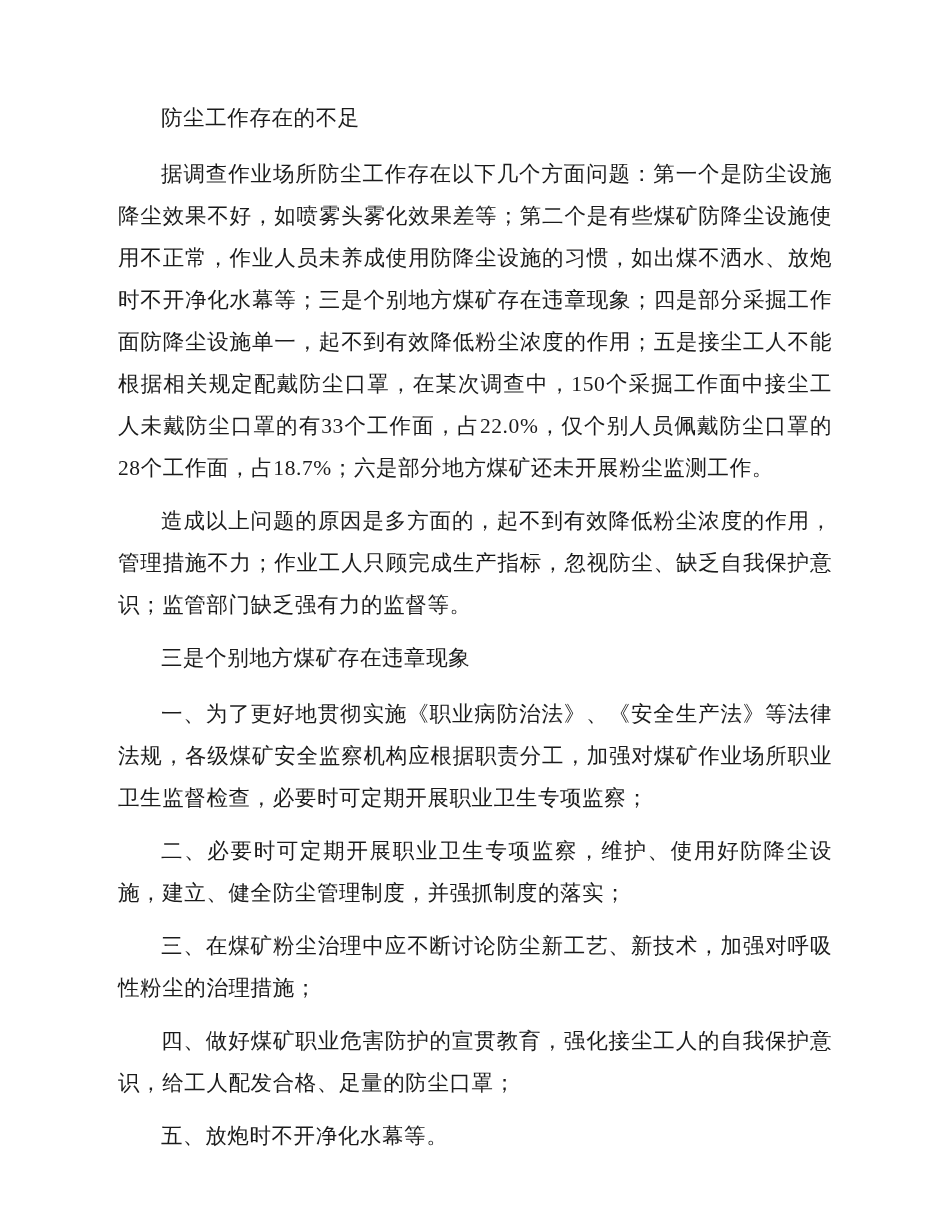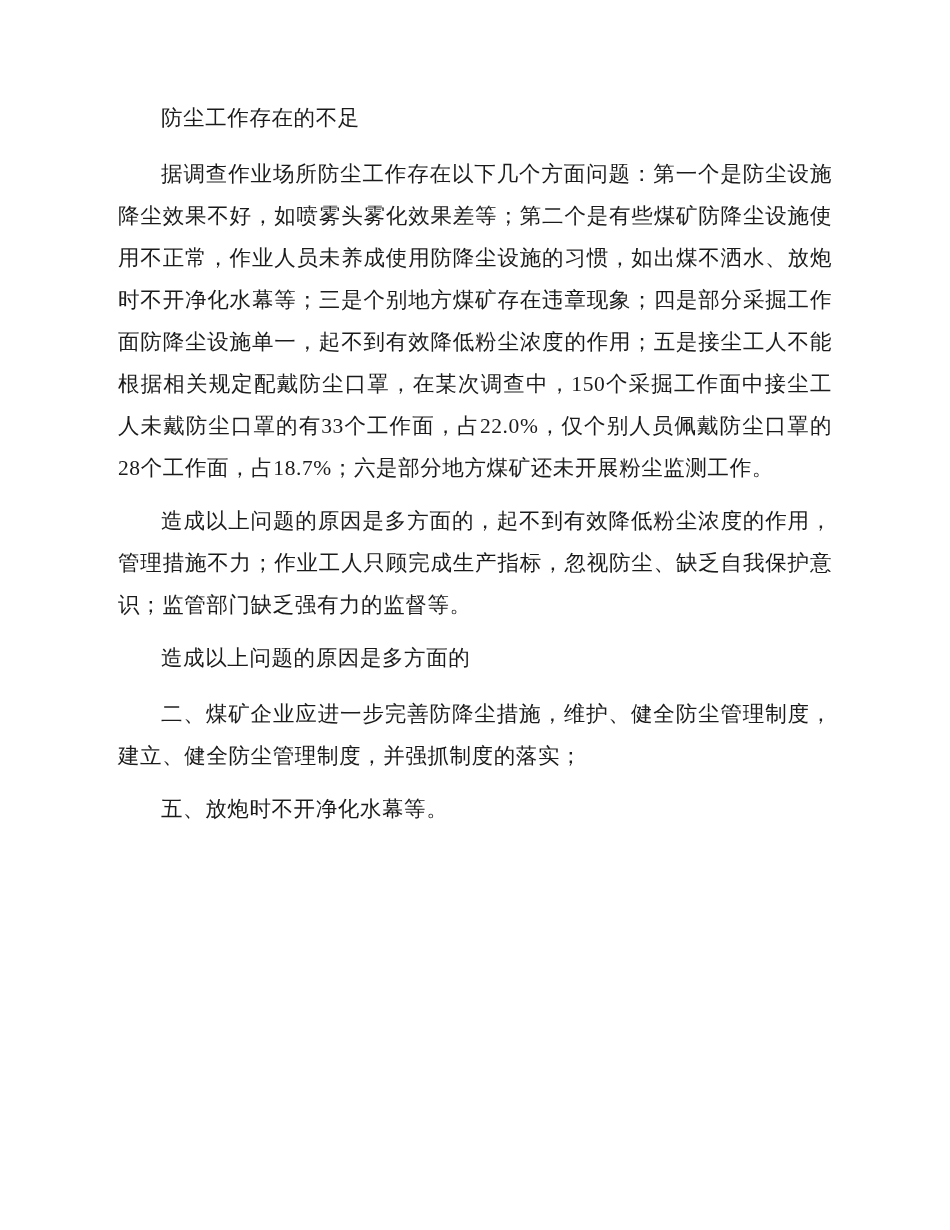--- a/index.html
+++ b/index.html
@@ -47,23 +47,26 @@
 
 <div class="page">
   <div class="content">
 
     <p class="heading">防尘工作存在的不足</p>
 
     <p class="body-par">据调查作业场所防尘工作存在以下几个方面问题：第一个是防尘设施降尘效果不好，如喷雾头雾化效果差等；第二个是有些煤矿防降尘设施使用不正常，作业人员未养成使用防降尘设施的习惯，如出煤不洒水、放炮时不开净化水幕等；三是个别地方煤矿存在违章现象；四是部分采掘工作面防降尘设施单一，起不到有效降低粉尘浓度的作用；五是接尘工人不能根据相关规定配戴防尘口罩，在某次调查中，150个采掘工作面中接尘工人未戴防尘口罩的有33个工作面，占22.0%，仅个别人员佩戴防尘口罩的28个工作面，占18.7%；六是部分地方煤矿还未开展粉尘监测工作。</p>
 
     <p class="body-par">造成以上问题的原因是多方面的，起不到有效降低粉尘浓度的作用，管理措施不力；作业工人只顾完成生产指标，忽视防尘、缺乏自我保护意识；监管部门缺乏强有力的监督等。</p>
 
-    <p class="heading">造成以上问题的原因是多方面的</p>
+    <p class="heading">三是个别地方煤矿存在违章现象</p>
 
+    <p class="body-par">一、为了更好地贯彻实施《职业病防治法》、《安全生产法》等法律法规，各级煤矿安全监察机构应根据职责分工，加强对煤矿作业场所职业卫生监督检查，必要时可定期开展职业卫生专项监察；</p>
 
-    <p class="body-par">二、煤矿企业应进一步完善防降尘措施，维护、健全防尘管理制度，建立、健全防尘管理制度，并强抓制度的落实；</p>
+    <p class="body-par">二、必要时可定期开展职业卫生专项监察，维护、使用好防降尘设施，建立、健全防尘管理制度，并强抓制度的落实；</p>
 
+    <p class="body-par">三、在煤矿粉尘治理中应不断讨论防尘新工艺、新技术，加强对呼吸性粉尘的治理措施；</p>
 
+    <p class="body-par">四、做好煤矿职业危害防护的宣贯教育，强化接尘工人的自我保护意识，给工人配发合格、足量的防尘口罩；</p>
 
     <p class="body-par">五、放炮时不开净化水幕等。</p>
 
   </div>
 </div>
 
 </body></html>

